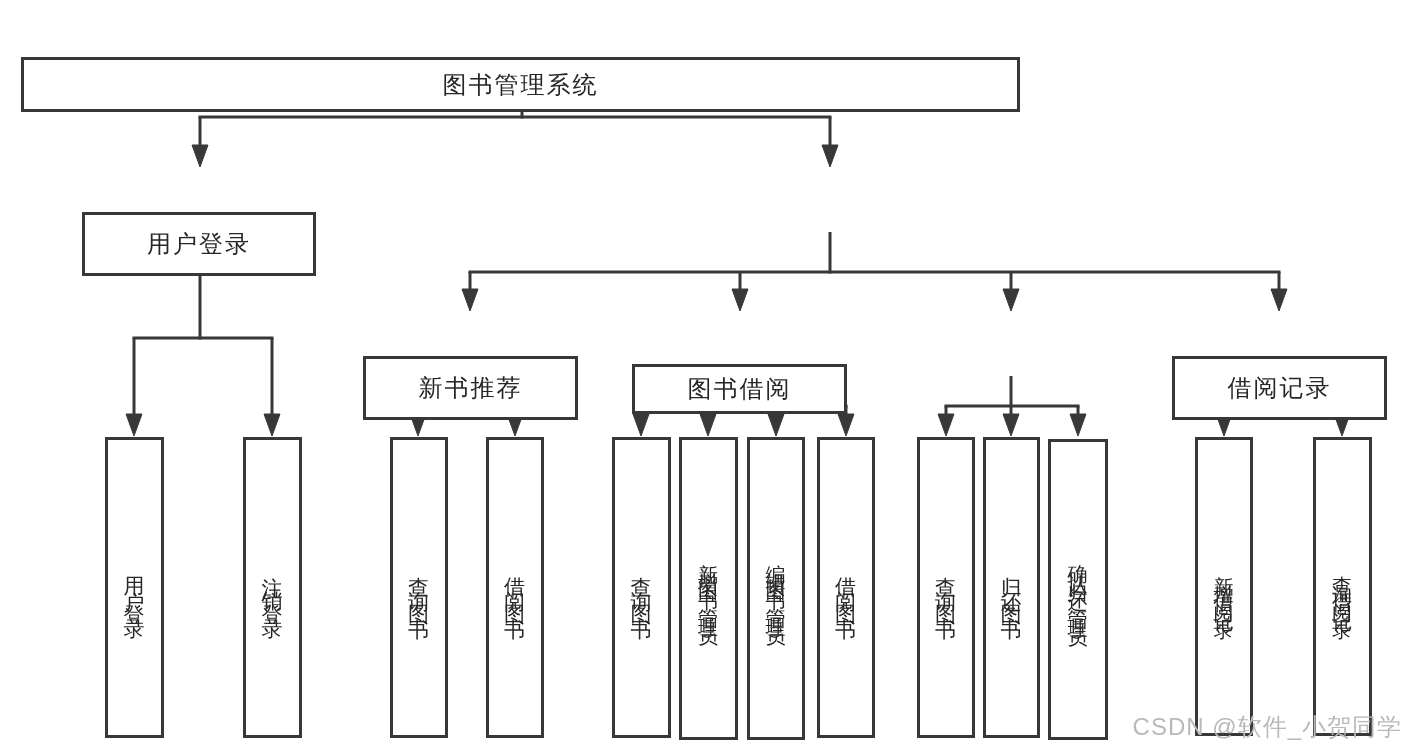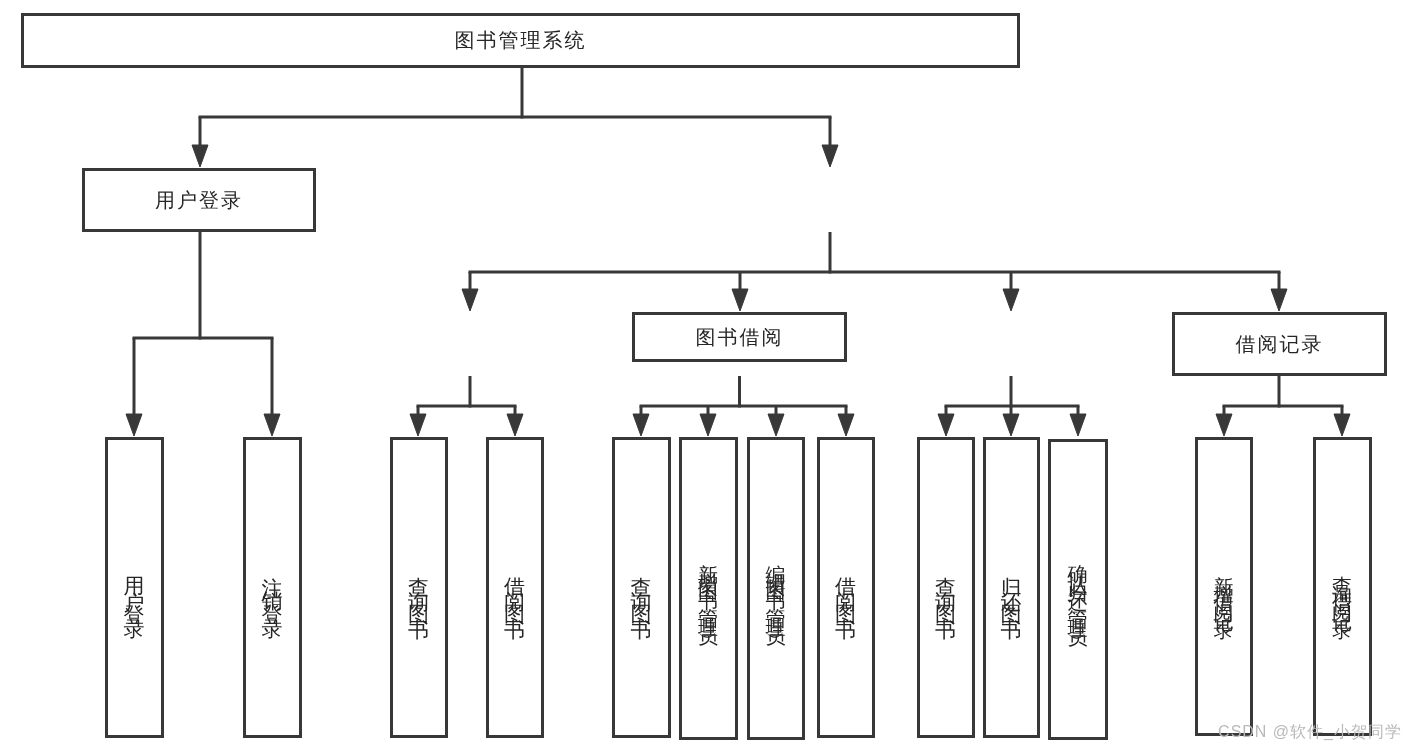--- a/index.html
+++ b/index.html
@@ -8,28 +8,28 @@
     font-family:"Liberation Sans","DejaVu Sans",sans-serif;overflow:hidden;
   }
   .wires{position:absolute;left:0;top:0;width:1405px;height:747px;}
   .wires path{stroke:#383838;stroke-width:3;fill:none;}
   .wires polygon{fill:#383838;stroke:#383838;stroke-width:1;}
   .box{
     position:absolute;box-sizing:border-box;background:#ffffff;
     border:3px solid #383838;display:flex;align-items:center;justify-content:center;
     color:#262626;
   }
-  .hbox{font-size:20px;letter-spacing:2px;white-space:nowrap;}
+  .hbox{font-size:24px;letter-spacing:2px;white-space:nowrap;margin-top:44px;}
   .vbox{
     writing-mode:vertical-rl;text-orientation:mixed;
     font-size:21px;letter-spacing:14px;line-height:1;
   }
   .vbox.tight{font-size:20px;letter-spacing:9px;}
   .watermark{
-    position:absolute;right:3px;bottom:4px;font-size:16px;
+    position:absolute;right:3px;bottom:4px;font-size:24px;
     color:#b9b9b9;letter-spacing:1px;white-space:nowrap;z-index:5;
   }
 </style>
 </head>
 <body>
 
 <div class="canvas">
 
   <svg class="wires" viewBox="0 0 1405 747">
 
@@ -108,21 +108,24 @@
   </svg>
 
   <div class="box hbox" style="left:21px;top:13px;width:999px;height:55px">
     <span>图书管理系统</span>
   </div>
 
   <div class="box hbox" style="left:82px;top:168px;width:234px;height:64px">
     <span>用户登录</span>
   </div>
 
-  <div class="box hbox" style="left:632px;top:312px;width:215px;height:50px">
+  <div class="box hbox" style="left:363px;top:312px;width:215px;height:64px">
+    <span>新书推荐</span>
+  </div>
+  <div class="box hbox" style="left:632px;top:320px;width:215px;height:50px">
     <span>图书借阅</span>
   </div>
   <div class="box hbox" style="left:1172px;top:312px;width:215px;height:64px">
     <span>借阅记录</span>
   </div>
 
   <div class="box vbox" style="left:105px;top:437px;width:59px;height:301px">
     <span>用户登录</span>
   </div>
   <div class="box vbox" style="left:243px;top:437px;width:59px;height:301px">

